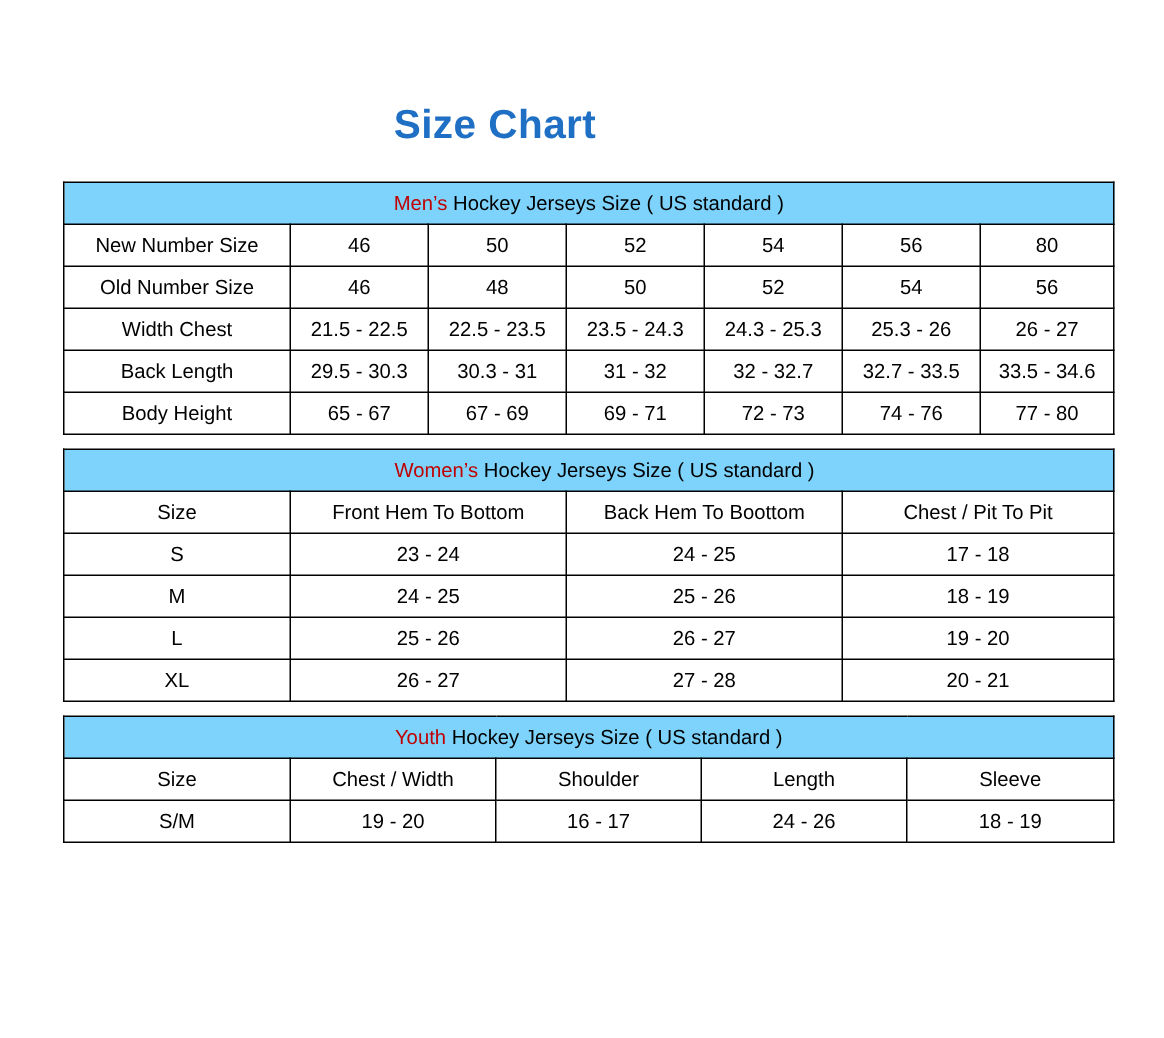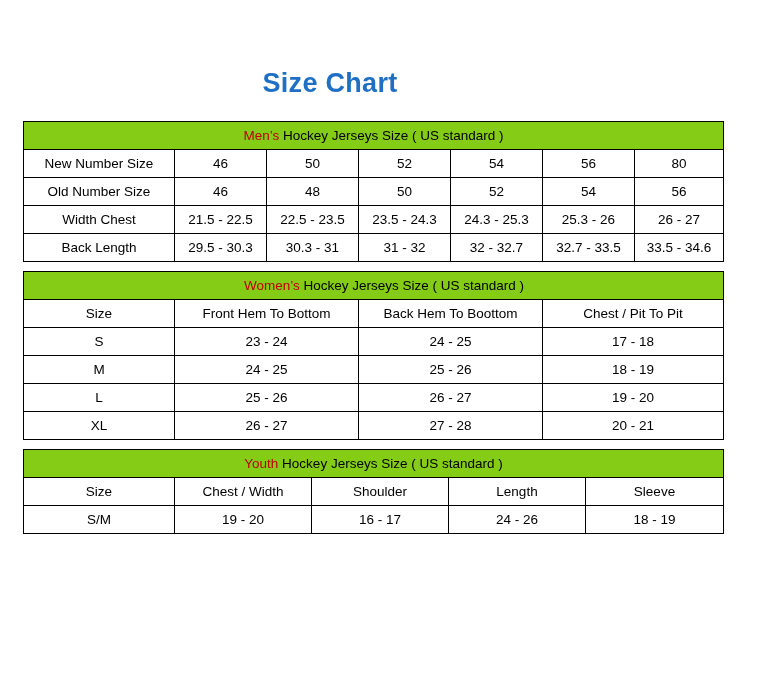--- a/index.html
+++ b/index.html
@@ -12,21 +12,21 @@
     height: 692px;
     font-family: "Liberation Sans", sans-serif;
     color: #000000;
     position: relative;
     overflow: hidden;
   }
   .page {
     width: 660px;
     height: 692px;
     box-sizing: border-box;
-    padding: 0 23px;
+    padding: 0 42px;
   }
   .title {
     text-align: center;
     color: #1f6fc4;
     font-size: 27px;
     font-weight: bold;
     letter-spacing: 0.3px;
     margin: 0;
     padding-top: 68px;
     padding-bottom: 22px;
@@ -40,21 +40,21 @@
   table.chart td, table.chart th {
     border: 1px solid #000000;
     text-align: center;
     vertical-align: middle;
     font-size: 13.5px;
     height: 27px;
     padding: 0 2px;
     font-weight: normal;
   }
   .banner {
-    background: #84cc16;
+    background: #7dd3fc;
     font-weight: bold;
     font-size: 15px;
     height: 30px;
   }
   .banner .accent-men { color: #c00000; }
   .banner .accent-women { color: #c00000; margin-left: 21px; }
   .banner .accent-youth { color: #c00000; }
   .banner .rest { color: #000000; }
   .hdr {
     font-weight: bold;
@@ -112,20 +112,29 @@
         <td>26 - 27</td>
       </tr>
       <tr>
         <td>Back Length</td>
         <td>29.5 - 30.3</td>
         <td>30.3 - 31</td>
         <td>31 - 32</td>
         <td>32 - 32.7</td>
         <td>32.7 - 33.5</td>
         <td>33.5 - 34.6</td>
+      </tr>
+      <tr>
+        <td>Body Height</td>
+        <td>65 - 67</td>
+        <td>67 - 69</td>
+        <td>69 - 71</td>
+        <td>72 - 73</td>
+        <td>74 - 76</td>
+        <td>77 - 80</td>
       </tr>
     </tbody>
   </table>
 
   <div style="height:9px"></div>
 
   <table class="chart">
     <colgroup>
       <col style="width:151px">
       <col style="width:184px">

